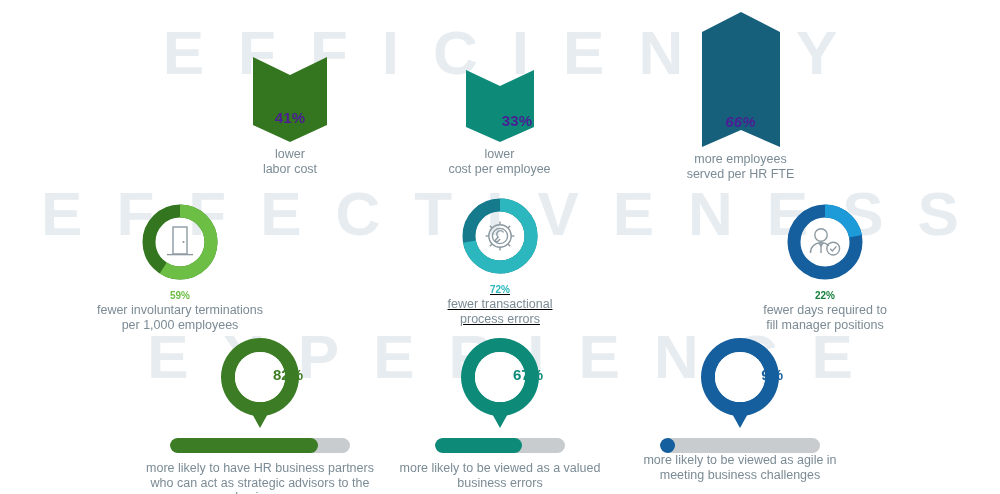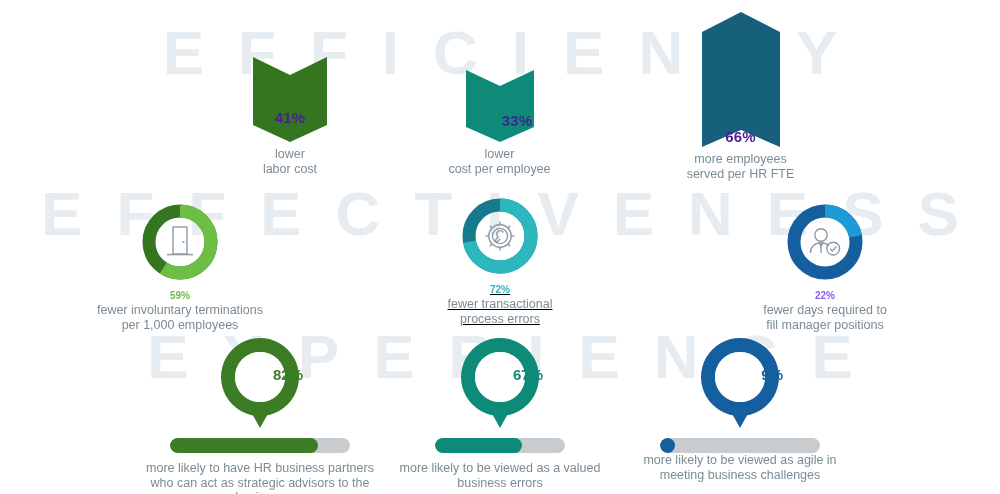--- a/index.html
+++ b/index.html
@@ -101,21 +101,21 @@
       <div>lower</div>
       <div>cost per employee</div>
     </div>
   </div>
 
   <div class="ribbon-wrap" style="left:663px;top:12px;width:155px;">
     <div class="ribbon" style="width:78px;height:135px;">
       <svg width="78" height="135" viewBox="0 0 78 135">
         <path d="M39,0 L78,20 L78,135 L39,118 L0,135 L0,20 Z" fill="#17607c"></path>
       </svg>
-      <div class="ribbon-pct" style="top:116px;">66%</div>
+      <div class="ribbon-pct" style="top:101px;font-style:italic;">66%</div>
     </div>
     <div class="cap cap-tight">
       <div>more employees</div>
       <div>served per HR FTE</div>
     </div>
   </div>
 
   <div class="cell" style="left:60px;top:203px;width:240px;">
     <div class="donut">
       <svg width="78" height="78" viewBox="0 0 78 78">
@@ -180,21 +180,21 @@
             <circle cx="14" cy="9" r="6.2"></circle>
             <path d="M3.4 27 c0-6.3 4.8-10.4 10.6-10.4 c3.1 0 5.9 1.2 7.8 3.1"></path>
             <line x1="14" y1="16.6" x2="14" y2="27"></line>
             <path d="M11.6 16.9 l2.4 3 2.4-3"></path>
             <circle cx="26.2" cy="22.6" r="6.4"></circle>
             <path d="M23.2 22.7 l2.2 2.3 4-4.6"></path>
           </g>
         </svg>
       </div>
     </div>
-    <div class="pct-lbl" style="color:#8b5cf6;">22%</div>
+    <div class="pct-lbl" style="color:#15803d;">22%</div>
     <div class="cap">
       <div>fewer days required to</div>
       <div>fill manager positions</div>
     </div>
   </div>
 
   <div class="cell" style="left:140px;top:336px;width:240px;">
     <div class="pin">
       <svg width="86" height="96" viewBox="0 0 86 96">
         <path d="M43 2 a39 39 0 1 1 -0.01 0 Z M43 16 a25 25 0 1 0 0.01 0 Z" fill="#3b7c24" fill-rule="evenodd"></path>

